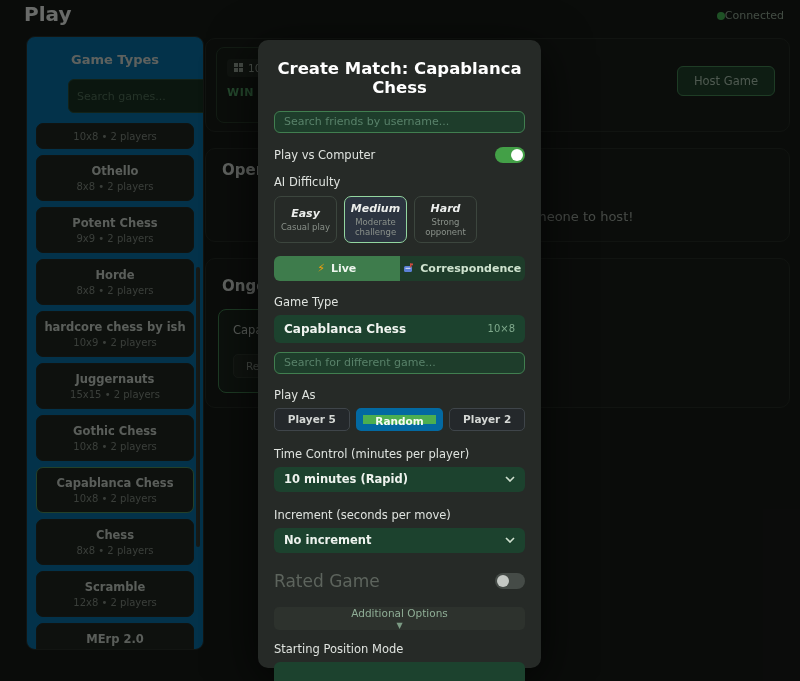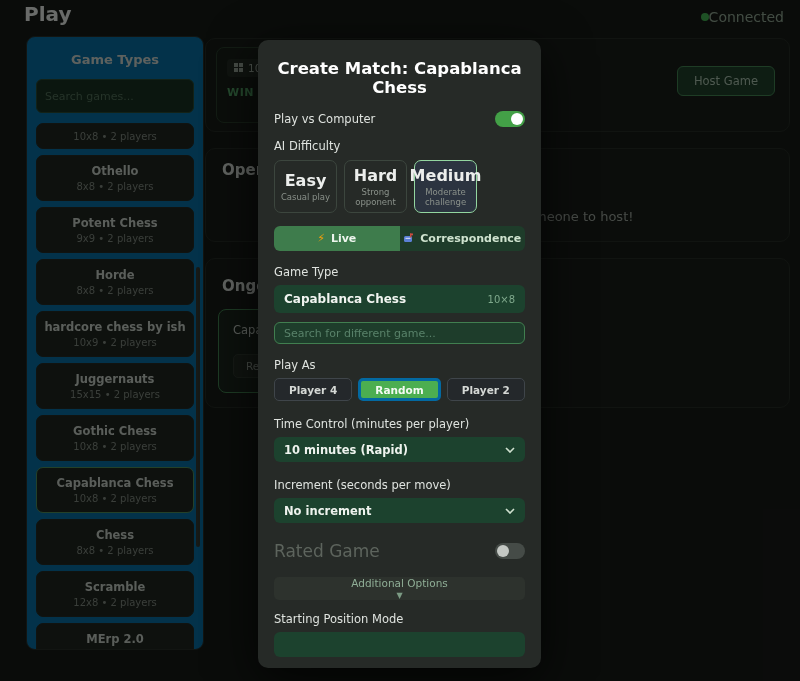--- a/index.html
+++ b/index.html
@@ -3,28 +3,28 @@
 <meta charset="utf-8">
 <style>
   * { margin:0; padding:0; box-sizing:border-box; }
   html,body { width:800px; height:681px; }
   body {
     font-family:"DejaVu Sans","Liberation Sans",sans-serif;
     background:#131513; color:#d9dcd9; position:relative; overflow:hidden;
   }
   
   .page-title { position:absolute; left:24px; top:2px; font-size:20px; font-weight:bold; color:#e4e7e4; }
-  .conn { position:absolute; right:16px; top:9px; display:flex; align-items:center; font-size:14px; color:#8fa391; }
+  .conn { position:absolute; right:16px; top:9px; display:flex; align-items:center; font-size:11px; color:#8fa391; }
   .conn-dot { width:8px; height:8px; border-radius:50%; background:#3fae4f; }
 
   .sidebar { position:absolute; left:26px; top:36px; width:178px; height:614px;
     background:#0369a1; border:1px solid #242824; border-radius:9px; padding:8px 9px; overflow:hidden; }
   .sidebar-title { text-align:center; font-size:13px; font-weight:bold; color:#ccd1cc; margin:7px 0 12px; }
   .sidebar-search { width:100%; height:34px; background:#152b1d; border:1px solid #27452f; border-radius:6px;
-    color:#9fb8a6; font-size:11px; padding:0 8px; outline:none; font-family:inherit; }
+    color:#9fb8a6; font-size:11px; padding:0 8px; outline:none; font-family:inherit;margin-left:32px; }
   .sidebar-search::placeholder { color:#4e6a56; }
   .game-list { margin-top:10px; display:flex; flex-direction:column; gap:6px; }
   .game-item { background:#1b1f1b; border:1px solid #20241f; border-radius:7px; height:46px;
     display:flex; flex-direction:column; align-items:center; justify-content:center; gap:3px; flex:none; cursor:pointer; }
   .game-item.truncated { height:26px; justify-content:center; }
   .game-item.selected { border:1px solid #4c8a58; }
   .game-name { font-size:11.5px; font-weight:bold; color:#c4cac4; }
   .game-meta { font-size:10px; color:#7d847d; }
   .list-scrollbar { position:absolute; right:3px; top:230px; width:4px; height:280px; background:#2d322d; border-radius:2px; }
 
@@ -60,39 +60,39 @@
   .toggle { width:30px; height:16px; border-radius:8px; position:relative; cursor:pointer; flex:none; }
   .toggle .knob { position:absolute; top:2px; width:12px; height:12px; border-radius:50%; }
   .toggle.on { background:#43a047; } .toggle.on .knob { right:2px; background:#ffffff; }
   .toggle.off { background:#454b47; } .toggle.off .knob { left:2px; background:#c4c8c4; }
   .dim-label { font-size:17px; color:#5d645d; }
 
   .diff-row { display:flex; gap:7px; margin-top:7px; }
   .diff-card { width:63px; min-height:44px; border:1px solid #3c463e; border-radius:7px; padding:5px 3px;
     display:flex; flex-direction:column; align-items:center; justify-content:center; gap:2px; cursor:pointer; background:transparent; }
   .diff-card.selected { background:#2c3440; border:1px solid #93d6a0; }
-  .diff-name { font-size:16px; font-weight:bold; color:#eceeec; }
+  .diff-name { font-size:11px; font-weight:bold; color:#eceeec;font-style:italic; }
   .diff-desc { font-size:8.5px; color:#8a918a; text-align:center; line-height:1.2; }
 
   .tabbar { display:flex; height:25px; border-radius:6px; overflow:hidden; margin-top:13px; }
   .tab { flex:1; display:flex; align-items:center; justify-content:center; gap:6px;
     font-size:11px; font-weight:bold; cursor:pointer; }
   .tab.active { background:#3e7c4c; color:#edf5ed; }
   .tab.inactive { background:#1e3c2a; color:#cfe3cf; }
   .bolt { color:#f59e0b; font-size:11px; }
 
   .game-card { height:28px; background:#1c422e; border-radius:6px; display:flex; align-items:center;
     justify-content:space-between; padding:0 10px; cursor:pointer; }
   .game-card-name { font-size:12px; font-weight:bold; color:#f0f4f0; }
   .game-card-size { font-size:10px; color:#7fa98c; }
 
   .playas-row { display:flex; gap:6px; margin-top:2px; }
   .playas-btn { flex:1; height:23px; border-radius:5px; background:#24282b; border:1px solid #3f454a;
     color:#d5d8d5; font-size:10.5px; font-weight:bold; cursor:pointer; font-family:inherit; }
-  .playas-btn.selected { background:#4cae50; border:3px solid #0369a1; color:#f4faf4; }
+  .playas-btn.selected { background:#4cae50; border:7px solid #0369a1; color:#f4faf4; }
 
   .select { height:25px; background:#1c422e; border-radius:6px; display:flex; align-items:center;
     justify-content:space-between; padding:0 10px; cursor:pointer; }
   .select-value { font-size:11.5px; font-weight:bold; color:#eef3ee; }
   .chev { display:flex; align-items:center; }
 
   .addl-row { height:23px; background:#2d322d; border-radius:5px; display:flex; align-items:center;
     justify-content:space-between; padding:0 10px; cursor:pointer; margin-top:16px;flex-direction:column; }
   .addl-label { font-size:10.5px; color:#8fae96; }
   .addl-arrow { font-size:8px; color:#7c9b84; }
@@ -185,41 +185,42 @@
     <div class="ongoing-title">Capablanca Chess</div>
     <button class="rejoin-btn">Re-join</button>
   </div>
 </div>
 
 <div class="overlay"></div>
 
 <div class="modal">
   <div class="modal-title">Create Match: Capablanca Chess</div>
 
+  <input class="green-input" placeholder="Search friends by username..." style="">
 
   <div class="row-between mt14">
     <span class="field-label" style="margin-bottom:0;">Play vs Computer</span>
     <span class="toggle on">
         <span class="knob"></span>
       </span>
   </div>
 
   <div class="field-label mt12" style="margin-bottom:0;">AI Difficulty</div>
   <div class="diff-row">
     <div class="diff-card">
       <div class="diff-name">Easy</div>
       <div class="diff-desc">Casual play</div>
     </div>
+    <div class="diff-card selected">
+      <div class="diff-name">Medium</div>
+      <div class="diff-desc">Moderate challenge</div>
+    </div>
     <div class="diff-card">
       <div class="diff-name">Hard</div>
       <div class="diff-desc">Strong opponent</div>
-    </div>
-    <div class="diff-card selected">
-      <div class="diff-name">Medium</div>
-      <div class="diff-desc">Moderate challenge</div>
     </div>
   </div>
 
   <div class="tabbar">
     <div class="tab active">
       <span class="bolt">⚡</span>
       <span>Live</span>
     </div>
     <div class="tab inactive">
       <svg class="mailbox-icon" width="11" height="11" viewBox="0 0 11 11">
@@ -234,21 +235,21 @@
 
   <div class="field-label mt14">Game Type</div>
   <div class="game-card">
     <span class="game-card-name">Capablanca Chess</span>
     <span class="game-card-size">10×8</span>
   </div>
   <input class="green-input mt10" style="margin-top: 9px;" placeholder="Search for different game...">
 
   <div class="field-label mt14">Play As</div>
   <div class="playas-row">
-    <button class="playas-btn">Player 4</button>
+    <button class="playas-btn">Player 5</button>
     <button class="playas-btn selected">Random</button>
     <button class="playas-btn">Player 2</button>
   </div>
 
   <div class="field-label mt16">Time Control (minutes per player)</div>
   <div class="select">
     <span class="select-value">10 minutes (Rapid)</span>
     <span class="chev">
       <svg width="10" height="6" viewBox="0 0 10 6">
           <path d="M1 1 L5 5 L9 1" stroke="#cfe0cf" stroke-width="1.6" fill="none"></path>

